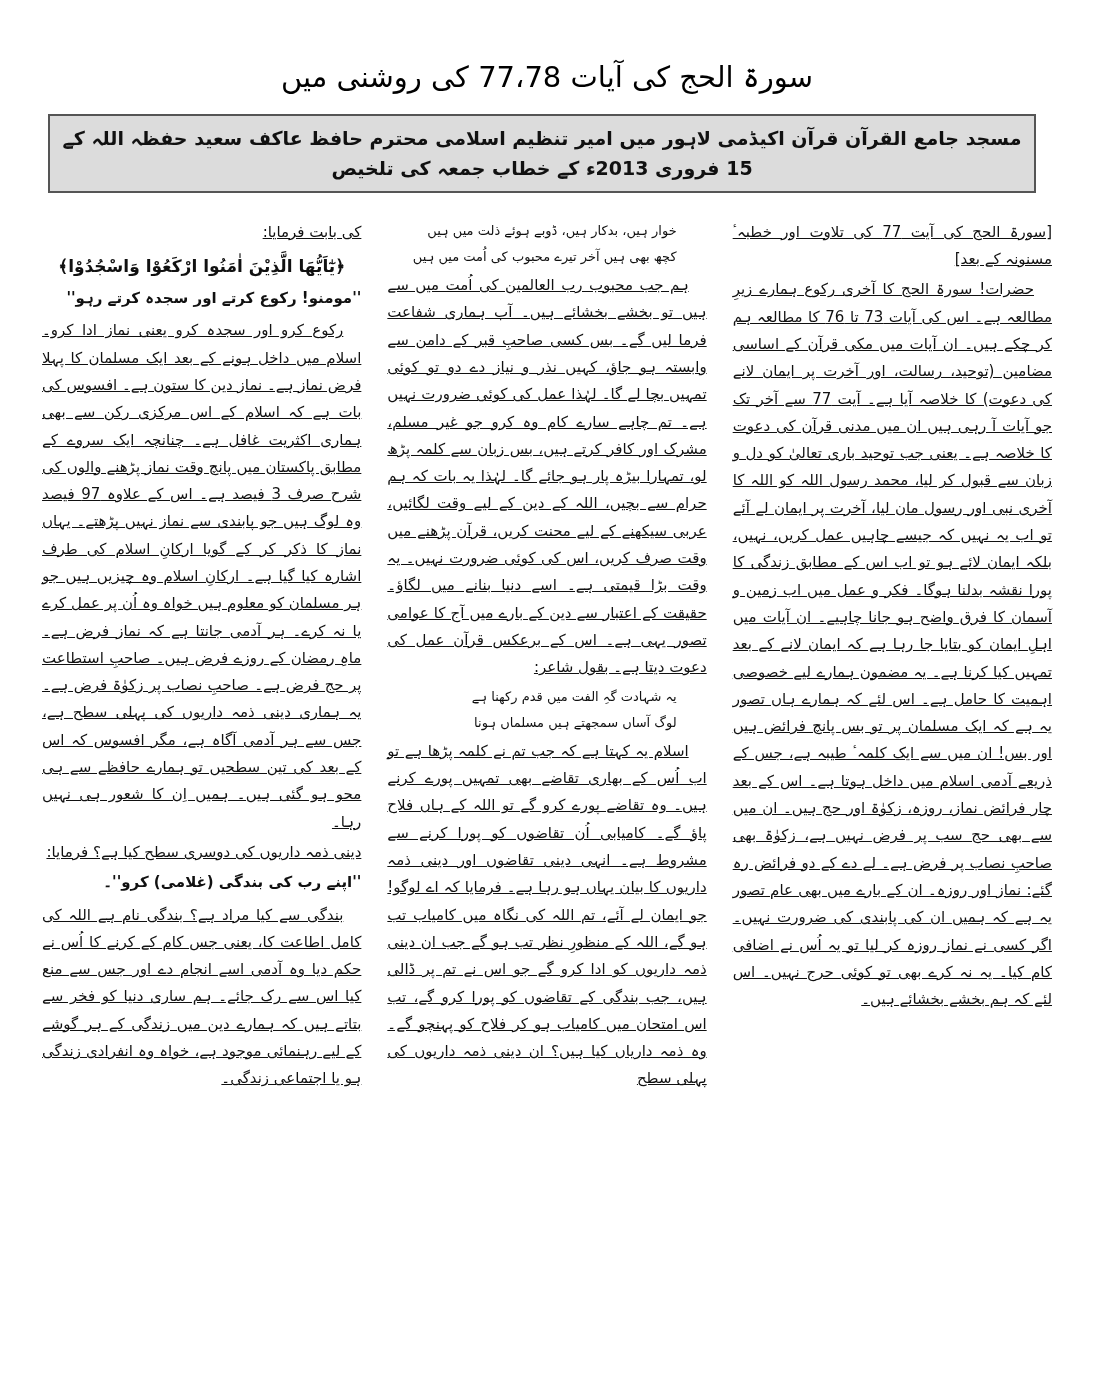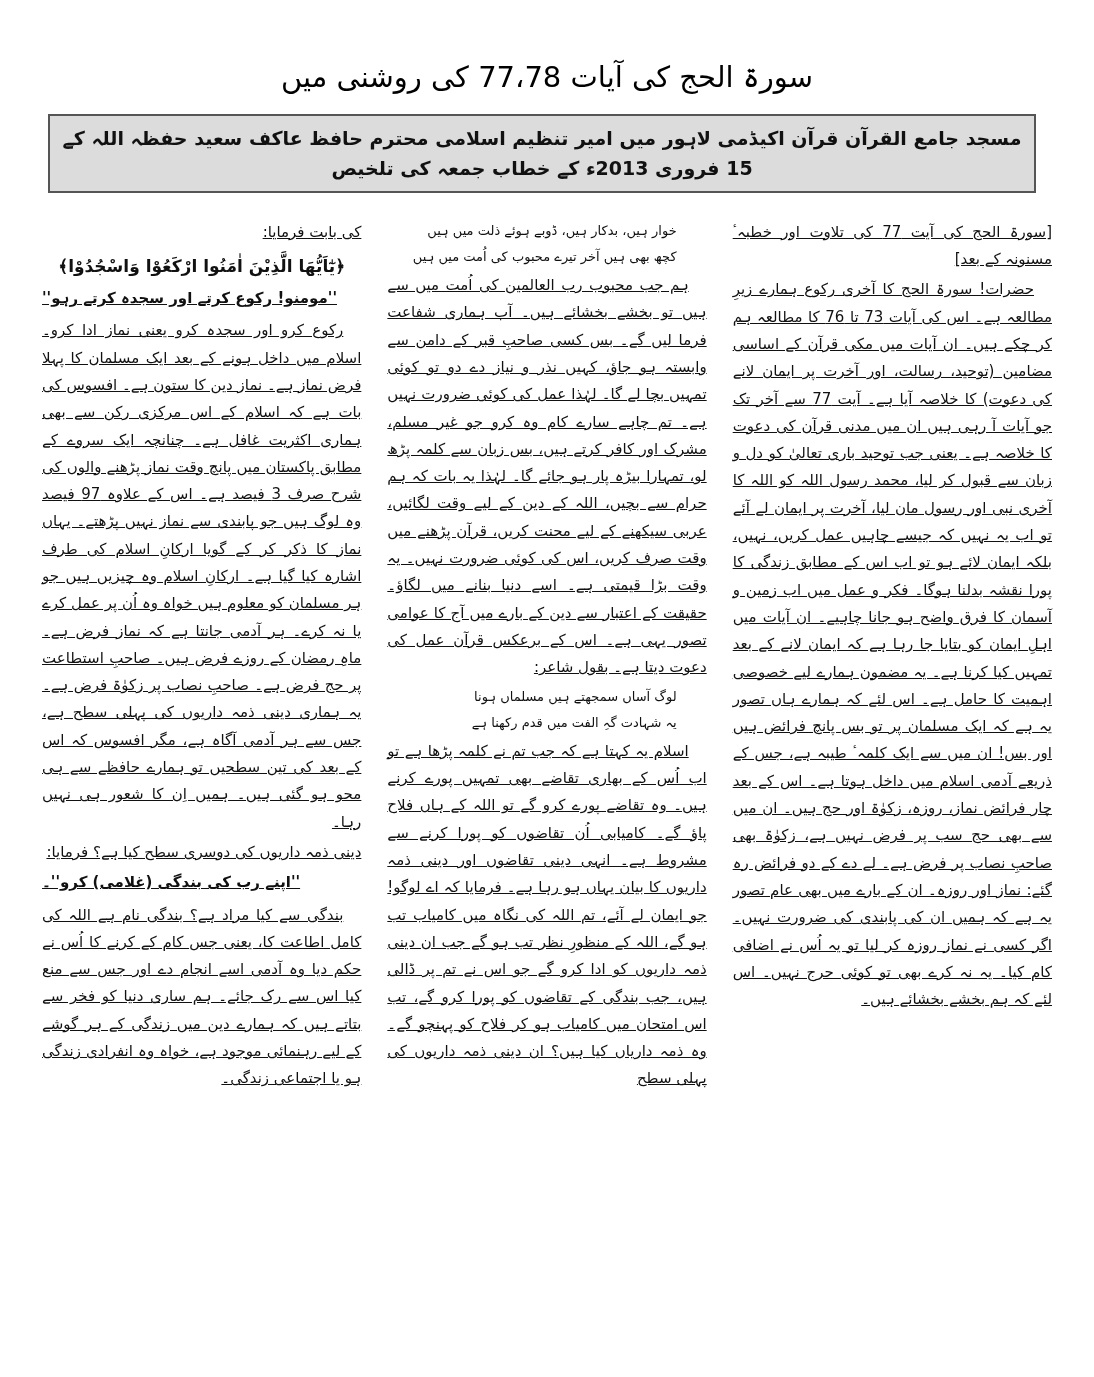--- a/index.html
+++ b/index.html
@@ -46,22 +46,22 @@
   .couplet{
     padding-right:30px;
     white-space:nowrap;overflow:hidden;
     font-size:13px;
   }
   .verse{
     text-align:center;font-weight:bold;
     font-size:17px;margin:5px 0 3px 0 !important;
   }
   .translation{
-    text-align:left;font-weight:bold;
-    font-size:15px;margin:0 0 5px 0 !important;text-decoration:underline;
+    text-align:right;font-weight:bold;
+    font-size:15px;margin:0 0 5px 0 !important;
   }
 </style>
 </head>
 <body>
 
 <div class="page">
 
 
   <h2 class="subtitle">سورۃ الحج کی آیات 77،78 کی روشنی میں</h2>
 
@@ -73,22 +73,22 @@
 
     <div class="col">
       <p class="body note">[سورۃ الحج کی آیت 77 کی تلاوت اور خطبہٴ مسنونہ کے بعد]</p>
       <p class="body indent">حضرات! سورۃ الحج کا آخری رکوع ہمارے زیرِ مطالعہ ہے۔ اس کی آیات 73 تا 76 کا مطالعہ ہم کر چکے ہیں۔ ان آیات میں مکی قرآن کے اساسی مضامین (توحید، رسالت، اور آخرت پر ایمان لانے کی دعوت) کا خلاصہ آیا ہے۔ آیت 77 سے آخر تک جو آیات آ رہی ہیں ان میں مدنی قرآن کی دعوت کا خلاصہ ہے۔ یعنی جب توحید باری تعالیٰ کو دل و زبان سے قبول کر لیا، محمد رسول اللہ کو اللہ کا آخری نبی اور رسول مان لیا، آخرت پر ایمان لے آئے تو اب یہ نہیں کہ جیسے چاہیں عمل کریں، نہیں، بلکہ ایمان لائے ہو تو اب اس کے مطابق زندگی کا پورا نقشہ بدلنا ہوگا۔ فکر و عمل میں اب زمین و آسمان کا فرق واضح ہو جانا چاہیے۔ ان آیات میں اہلِ ایمان کو بتایا جا رہا ہے کہ ایمان لانے کے بعد تمہیں کیا کرنا ہے۔ یہ مضمون ہمارے لیے خصوصی اہمیت کا حامل ہے۔ اس لئے کہ ہمارے ہاں تصور یہ ہے کہ ایک مسلمان پر تو بس پانچ فرائض ہیں اور بس! ان میں سے ایک کلمہٴ طیبہ ہے، جس کے ذریعے آدمی اسلام میں داخل ہوتا ہے۔ اس کے بعد چار فرائض نماز، روزہ، زکوٰۃ اور حج ہیں۔ ان میں سے بھی حج سب پر فرض نہیں ہے، زکوٰۃ بھی صاحبِ نصاب پر فرض ہے۔ لے دے کے دو فرائض رہ گئے: نماز اور روزہ۔ ان کے بارے میں بھی عام تصور یہ ہے کہ ہمیں ان کی پابندی کی ضرورت نہیں۔ اگر کسی نے نماز روزہ کر لیا تو یہ اُس نے اضافی کام کیا۔ یہ نہ کرے بھی تو کوئی حرج نہیں۔ اس لئے کہ ہم بخشے بخشائے ہیں۔</p>
     </div>
 
     <div class="col">
       <p class="couplet">خوار ہیں، بدکار ہیں، ڈوبے ہوئے ذلت میں ہیں</p>
       <p class="couplet">کچھ بھی ہیں آخر تیرے محبوب کی اُمت میں ہیں</p>
       <p class="body indent">ہم جب محبوب رب العالمین کی اُمت میں سے ہیں تو بخشے بخشائے ہیں۔ آپ ہماری شفاعت فرما لیں گے۔ بس کسی صاحبِ قبر کے دامن سے وابستہ ہو جاؤ، کہیں نذر و نیاز دے دو تو کوئی تمہیں بچا لے گا۔ لہٰذا عمل کی کوئی ضرورت نہیں ہے۔ تم چاہے سارے کام وہ کرو جو غیر مسلم، مشرک اور کافر کرتے ہیں، بس زبان سے کلمہ پڑھ لو، تمہارا بیڑہ پار ہو جائے گا۔ لہٰذا یہ بات کہ ہم حرام سے بچیں، اللہ کے دین کے لیے وقت لگائیں، عربی سیکھنے کے لیے محنت کریں، قرآن پڑھنے میں وقت صرف کریں، اس کی کوئی ضرورت نہیں۔ یہ وقت بڑا قیمتی ہے۔ اسے دنیا بنانے میں لگاؤ۔ حقیقت کے اعتبار سے دین کے بارے میں آج کا عوامی تصور یہی ہے۔ اس کے برعکس قرآن عمل کی دعوت دیتا ہے۔ بقول شاعر:</p>
+      <p class="couplet">یہ شہادت گہِ الفت میں قدم رکھنا ہے</p>
       <p class="couplet">لوگ آساں سمجھتے ہیں مسلماں ہونا</p>
-      <p class="couplet">یہ شہادت گہِ الفت میں قدم رکھنا ہے</p>
       <p class="body indent">اسلام یہ کہتا ہے کہ جب تم نے کلمہ پڑھا ہے تو اب اُس کے بھاری تقاضے بھی تمہیں پورے کرنے ہیں۔ وہ تقاضے پورے کرو گے تو اللہ کے ہاں فلاح پاؤ گے۔ کامیابی اُن تقاضوں کو پورا کرنے سے مشروط ہے۔ انہی دینی تقاضوں اور دینی ذمہ داریوں کا بیان یہاں ہو رہا ہے۔ فرمایا کہ اے لوگو! جو ایمان لے آئے، تم اللہ کی نگاہ میں کامیاب تب ہو گے، اللہ کے منظورِ نظر تب ہو گے جب ان دینی ذمہ داریوں کو ادا کرو گے جو اس نے تم پر ڈالی ہیں، جب بندگی کے تقاضوں کو پورا کرو گے، تب اس امتحان میں کامیاب ہو کر فلاح کو پہنچو گے۔ وہ ذمہ داریاں کیا ہیں؟ ان دینی ذمہ داریوں کی پہلی سطح</p>
     </div>
 
     <div class="col">
       <p class="body">کی بابت فرمایا:</p>
       <p class="verse">﴿يٰٓاَيُّهَا الَّذِيْنَ اٰمَنُوا ارْكَعُوْا وَاسْجُدُوْا﴾</p>
       <p class="translation">''مومنو! رکوع کرتے اور سجدہ کرتے رہو''</p>
       <p class="body indent">رکوع کرو اور سجدہ کرو یعنی نماز ادا کرو۔ اسلام میں داخل ہونے کے بعد ایک مسلمان کا پہلا فرض نماز ہے۔ نماز دین کا ستون ہے۔ افسوس کی بات ہے کہ اسلام کے اس مرکزی رکن سے بھی ہماری اکثریت غافل ہے۔ چنانچہ ایک سروے کے مطابق پاکستان میں پانچ وقت نماز پڑھنے والوں کی شرح صرف 3 فیصد ہے۔ اس کے علاوہ 97 فیصد وہ لوگ ہیں جو پابندی سے نماز نہیں پڑھتے۔ یہاں نماز کا ذکر کر کے گویا ارکانِ اسلام کی طرف اشارہ کیا گیا ہے۔ ارکانِ اسلام وہ چیزیں ہیں جو ہر مسلمان کو معلوم ہیں خواہ وہ اُن پر عمل کرے یا نہ کرے۔ ہر آدمی جانتا ہے کہ نماز فرض ہے۔ ماہِ رمضان کے روزے فرض ہیں۔ صاحبِ استطاعت پر حج فرض ہے۔ صاحبِ نصاب پر زکوٰۃ فرض ہے۔ یہ ہماری دینی ذمہ داریوں کی پہلی سطح ہے، جس سے ہر آدمی آگاہ ہے، مگر افسوس کہ اس کے بعد کی تین سطحیں تو ہمارے حافظے سے ہی محو ہو گئی ہیں۔ ہمیں اِن کا شعور ہی نہیں رہا۔</p>
       <p class="body">دینی ذمہ داریوں کی دوسری سطح کیا ہے؟ فرمایا:</p>
       <p class="translation">''اپنے رب کی بندگی (غلامی) کرو''۔</p>

